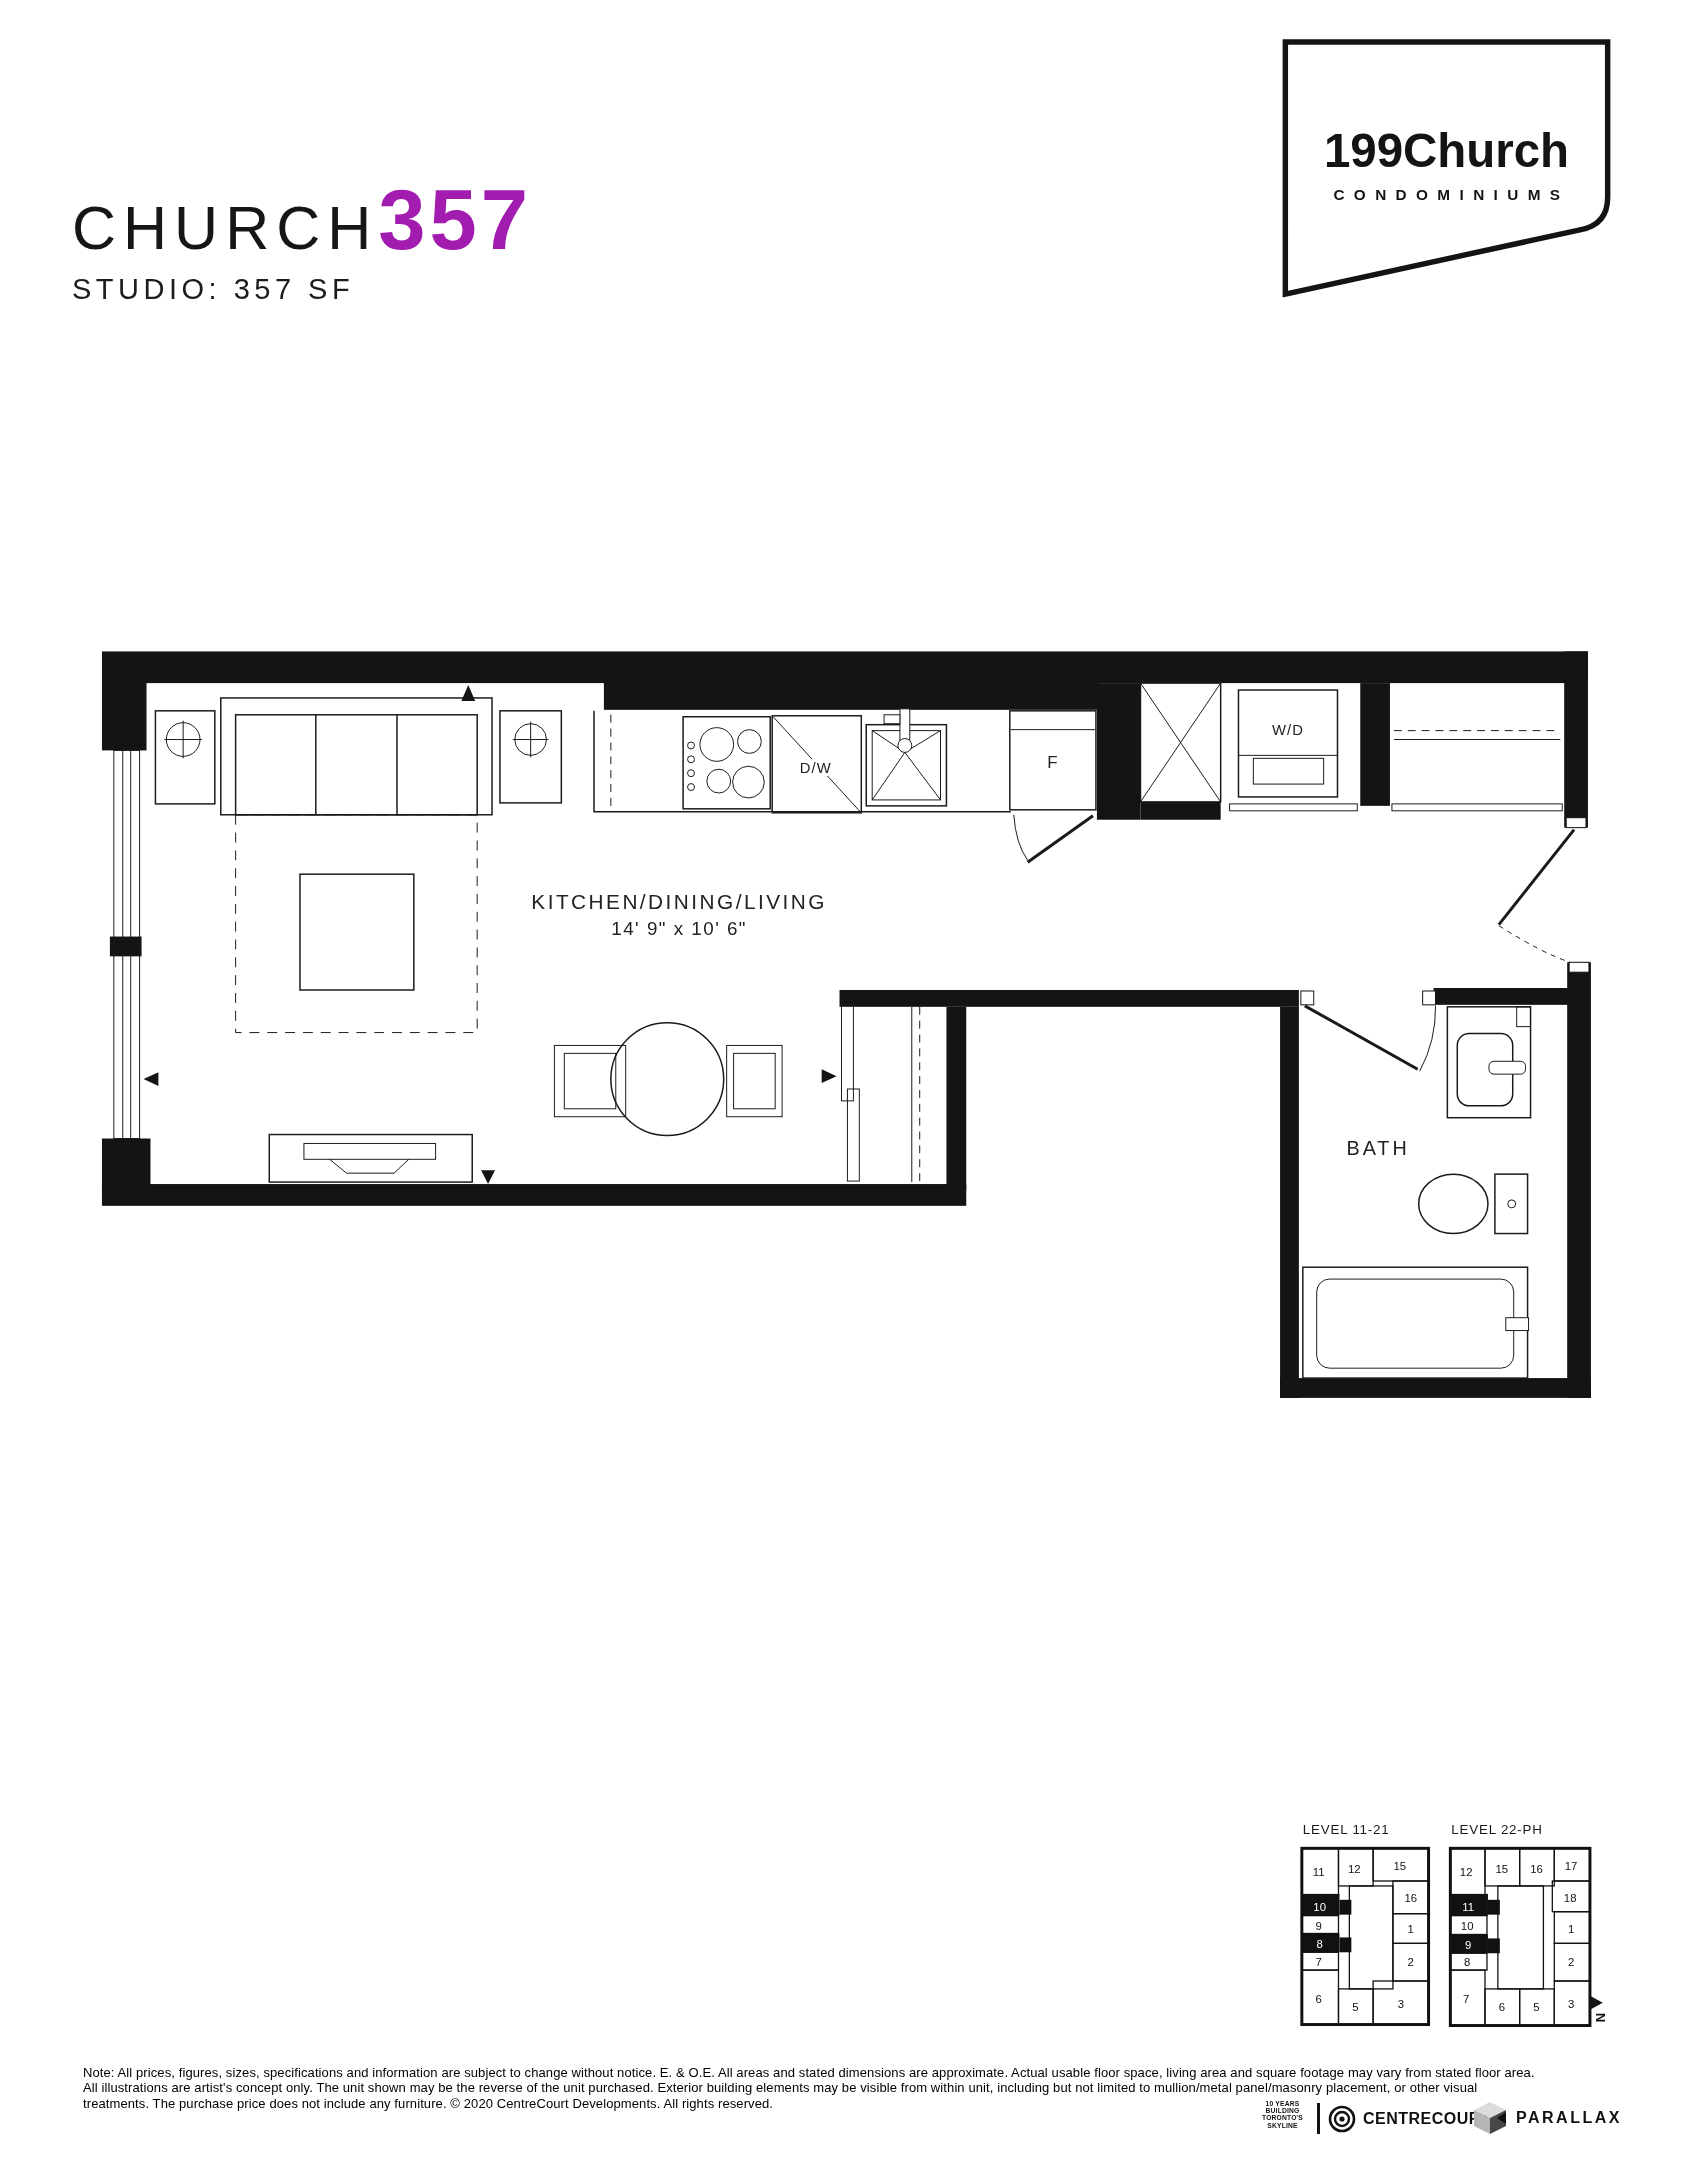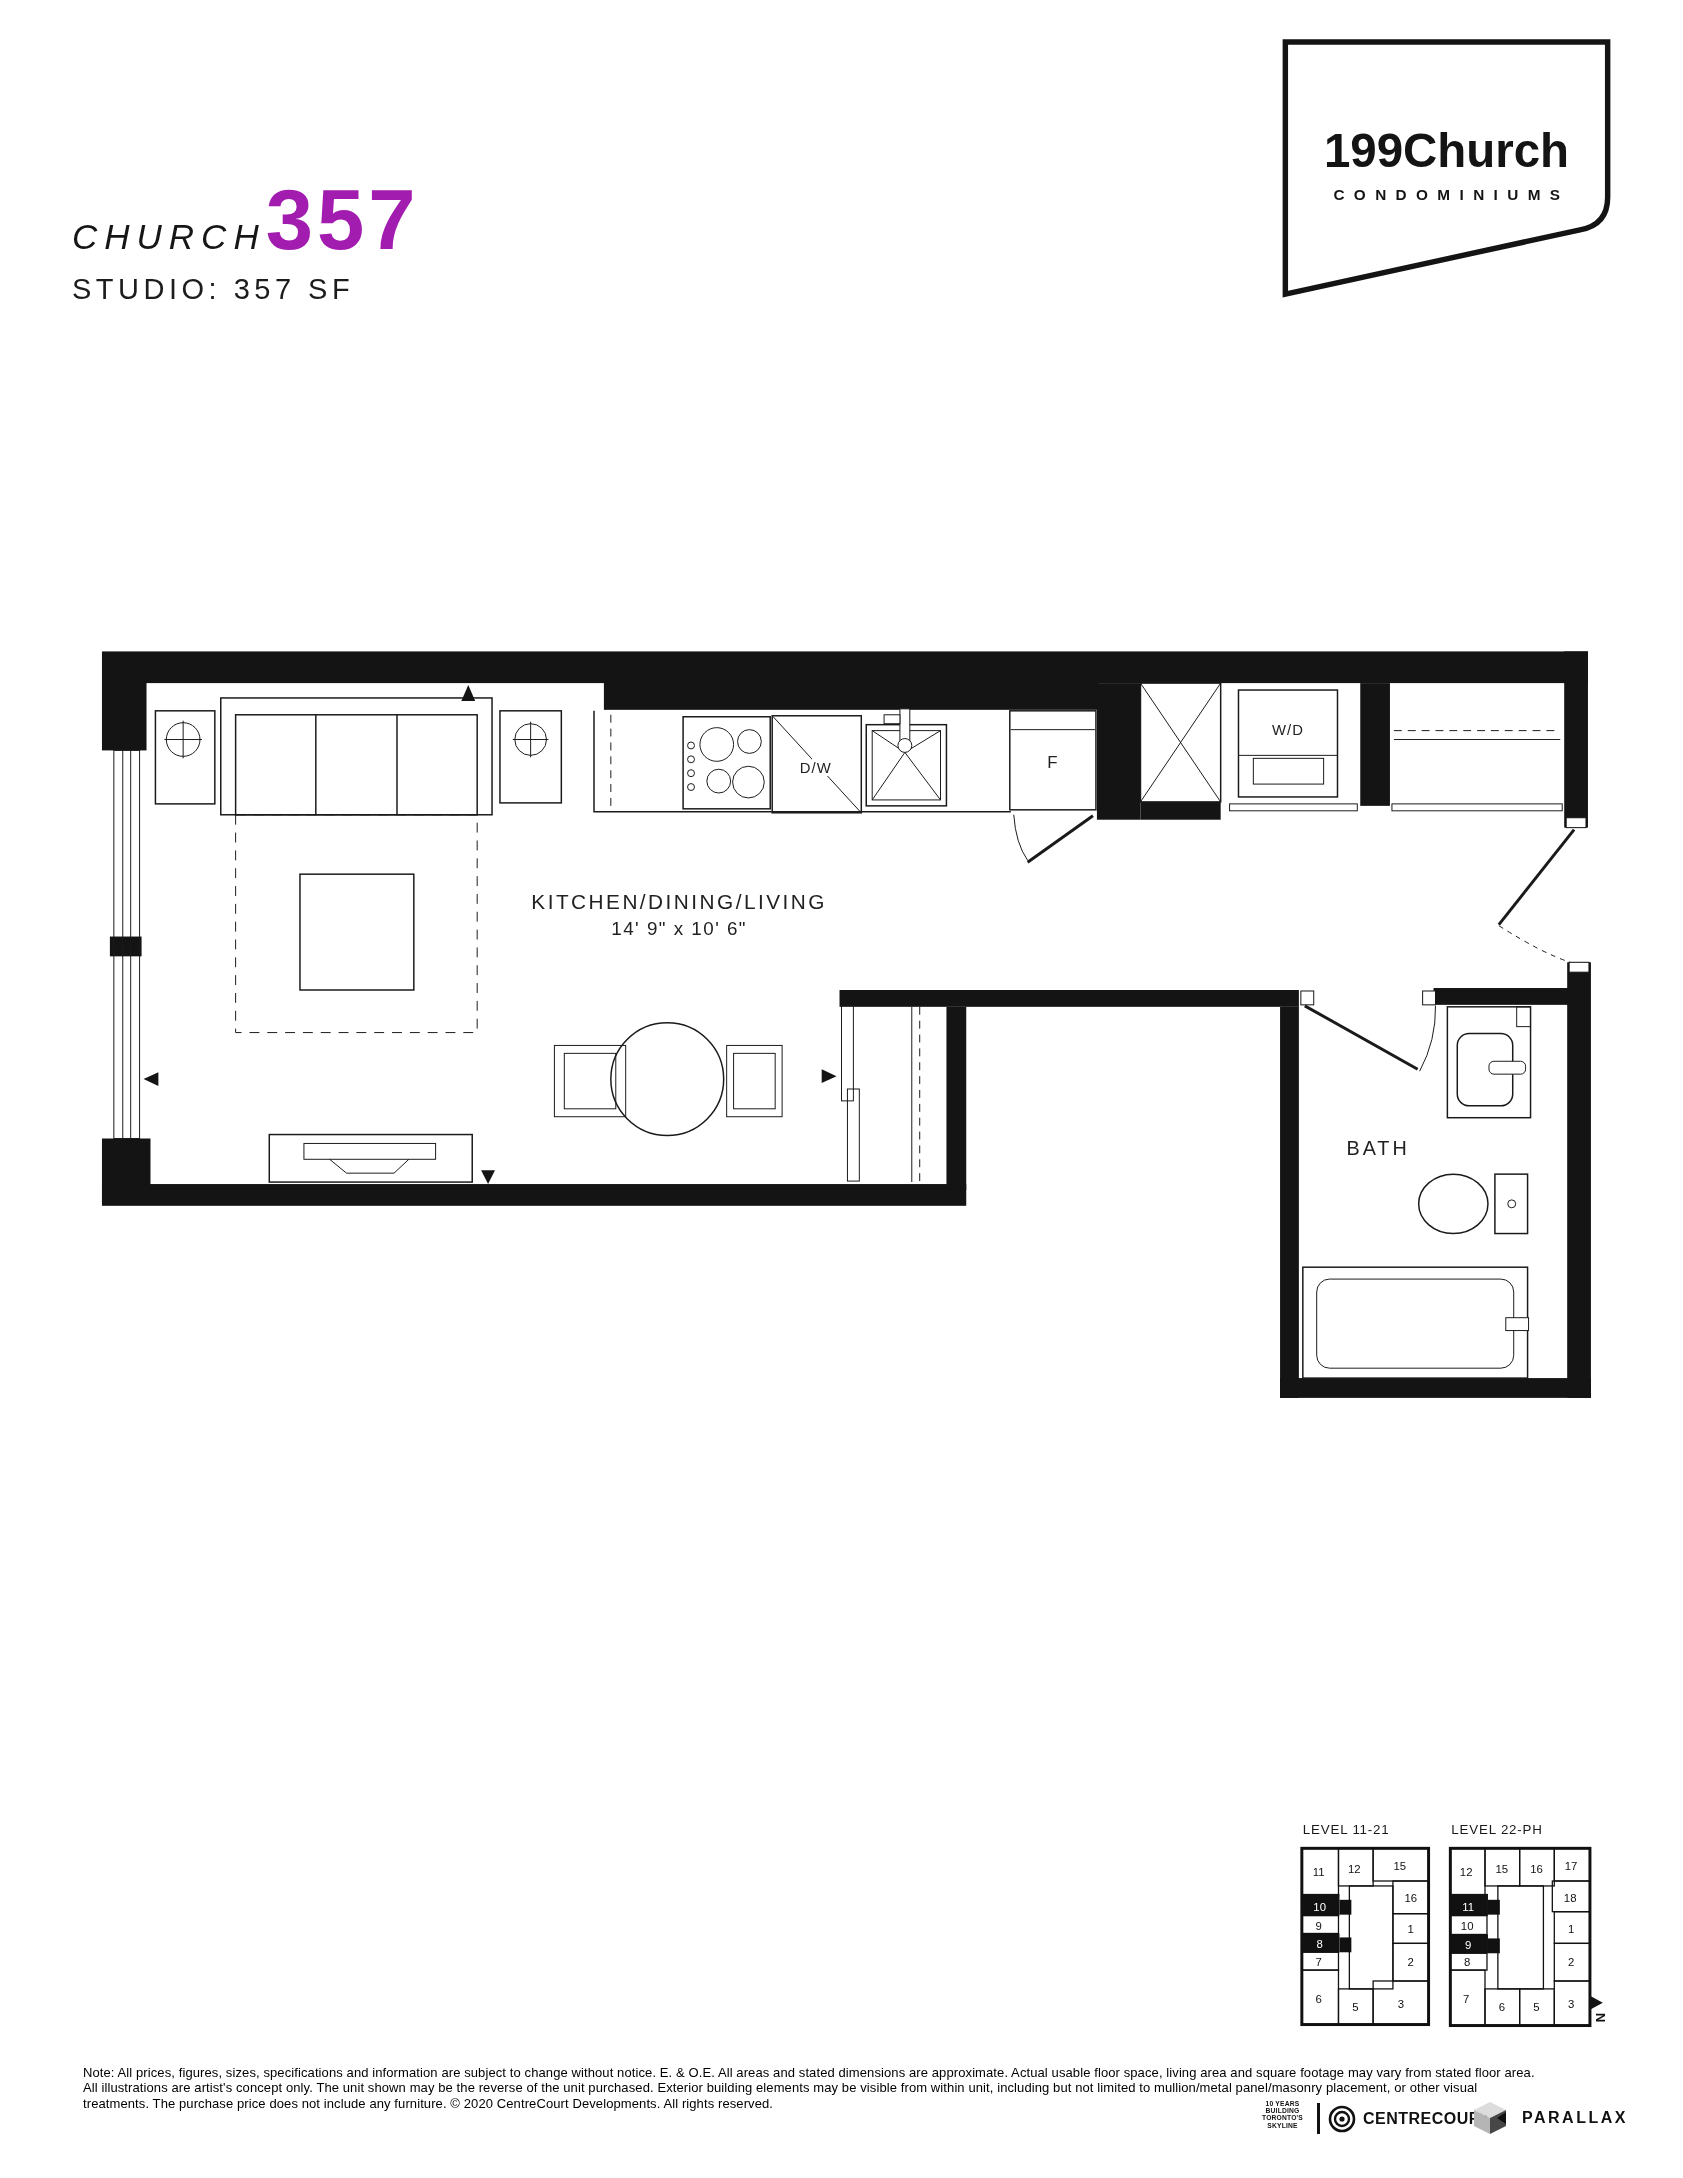--- a/index.html
+++ b/index.html
@@ -3,21 +3,21 @@
 <meta charset="utf-8">
 <style>
   html,body{margin:0;padding:0;}
   body{
     width:1683px;height:2178px;position:relative;background:#ffffff;
     font-family:"Liberation Sans", sans-serif;color:#191919;overflow:hidden;
   }
   
   .title-block{position:absolute;left:72px;top:180px;}
   .title-line{line-height:0.93;white-space:nowrap;}
-  .title-light{font-size:35px;font-weight:400;letter-spacing:7px;color:#161616;font-style:italic;}
+  .title-light{font-size:61px;font-weight:400;letter-spacing:7px;color:#161616;}
   .title-bold{font-size:85px;font-weight:700;letter-spacing:4px;color:#a21caf;}
   .subtitle{margin-top:14px;font-size:29px;font-weight:400;letter-spacing:4.5px;color:#1c1c1c;}
   
   .logo{position:absolute;left:1282px;top:39px;width:329px;height:263px;}
   .logo text{font-family:"Liberation Sans",sans-serif;}
   .logo-brand{font-size:48px;font-weight:700;fill:#141414;}
   .logo-tagline{font-size:15.5px;font-weight:700;letter-spacing:9.5px;fill:#141414;}
   
   .plan-svg{position:absolute;left:0;top:0;width:1683px;height:2178px;}
   .wall{fill:#141414;stroke:none;}
@@ -47,21 +47,21 @@
   .north-n{font-size:13px;font-weight:700;fill:#111;text-anchor:middle;}
   
   .disclaimer{position:absolute;left:74px;top:2065px;font-size:13px;line-height:15.4px;
     color:#000000;white-space:nowrap;letter-spacing:0.1px;margin-left:9px;}
   
   .badge{position:absolute;left:1257px;top:2100px;width:51px;text-align:center;
     font-size:6.7px;font-weight:700;line-height:7.2px;letter-spacing:0.2px;color:#111;}
   .footer-divider{position:absolute;left:1317px;top:2103px;width:3px;height:31px;background:#111;}
   .cc-logo{position:absolute;left:1328px;top:2105px;display:flex;align-items:center;gap:7px;}
   .cc-label{font-size:16px;font-weight:800;letter-spacing:0.5px;color:#111;}
-  .plx-logo{position:absolute;left:1473px;top:2102px;display:flex;align-items:center;gap:15px;}
+  .plx-logo{position:absolute;left:1473px;top:2102px;display:flex;align-items:center;gap:9px;}
   .plx-label{font-size:16px;font-weight:800;letter-spacing:2.5px;color:#111;}
 </style>
 </head>
 <body>
 
 <div class="title-block">
   <div class="title-line">
     <span class="title-light">CHURCH</span><span class="title-bold">357</span>
   </div>
   <div class="subtitle">STUDIO: 357 SF</div>

